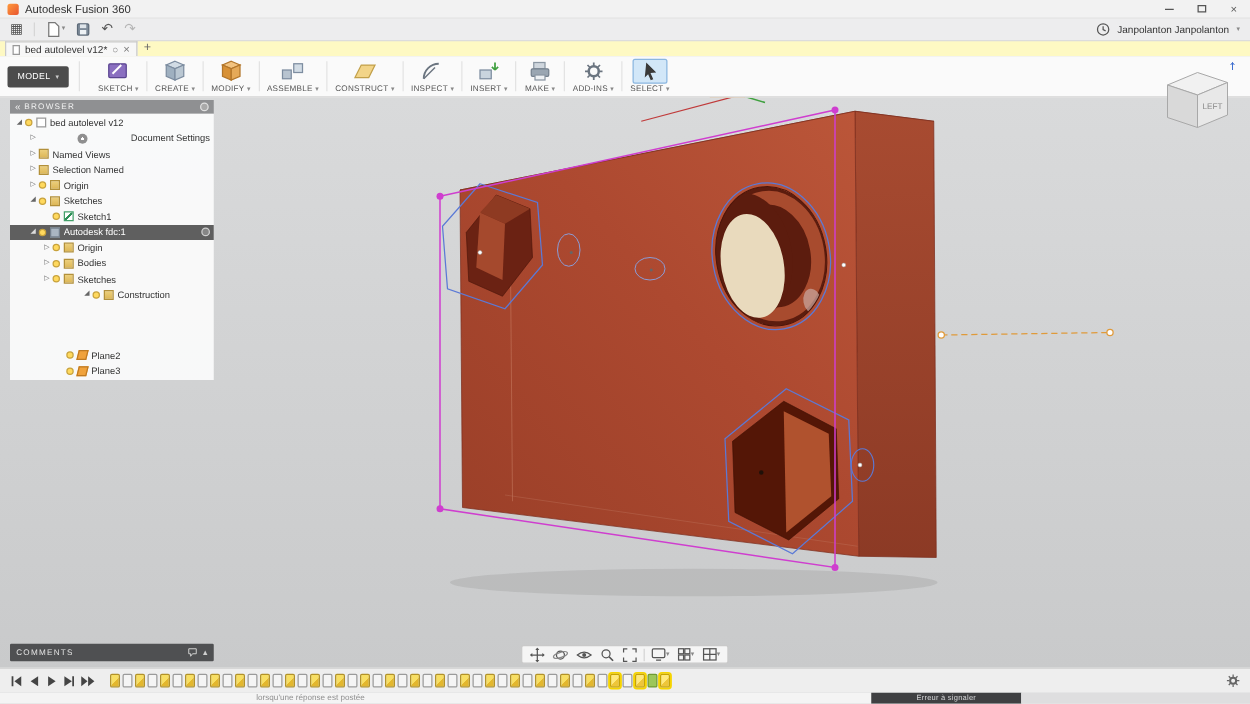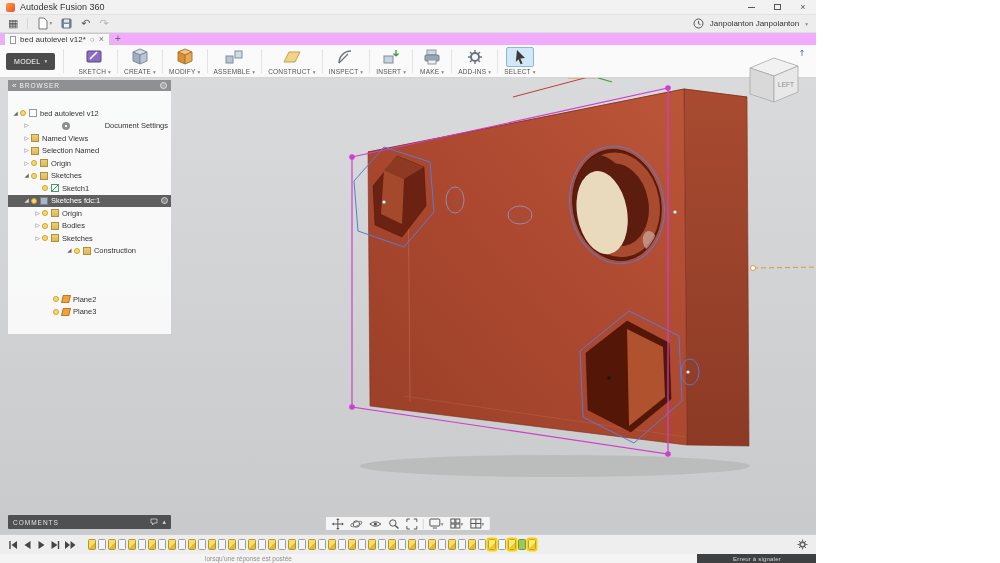--- a/index.html
+++ b/index.html
@@ -1,36 +1,36 @@
 <!DOCTYPE html>
 <html><head>
 <meta charset="utf-8">
 <style>
 *{box-sizing:border-box;margin:0;padding:0}
 body{margin:0;background:#fff}
-#app{position:relative;width:816px;height:563px;overflow:hidden;font-family:"Liberation Sans",sans-serif;background:#d4d5d6}
+#app{position:relative;width:1000px;height:563px;overflow:hidden;font-family:"Liberation Sans",sans-serif;background:#d4d5d6}
 
 
 #titlebar{position:absolute;top:0;left:0;right:0;height:15px;background:#f2f2f2;border-bottom:1px solid #e2e2e2;display:flex;align-items:center;padding-left:6px;font-size:9px;color:#333;z-index:10}
 .logo{width:9px;height:9px;border-radius:2px;background:linear-gradient(135deg,#ff9a3c,#e8542f);margin-right:5px;flex:none}
 .wctrl{margin-left:auto;display:flex;height:100%}
 .wbtn{width:26px;display:flex;align-items:center;justify-content:center;color:#555;font-size:9px}
 .minline{width:7px;height:1px;background:#555}
 .maxbox{width:7px;height:6px;border:1px solid #555}
 
 
 #qat{position:absolute;top:15px;left:0;right:0;height:18px;background:#ededee;border-bottom:1px solid #dcdcdc;display:flex;align-items:center;gap:9px;padding:0 8px;z-index:10}
 .qicon{display:flex;align-items:center;color:#555;font-size:11px;line-height:1}
 .qsep{width:1px;height:11px;background:#d6d6d6}
 .qright{margin-left:auto;display:flex;align-items:center;gap:6px}
 .user{font-size:8px;color:#333}
 .caret{font-size:5.5px;color:#888}
 
 
-#tabbar{position:absolute;top:33px;left:0;right:0;height:12px;background:#f0abfc;display:flex;align-items:flex-end;padding-left:4px;z-index:10}
+#tabbar{position:absolute;top:33px;left:0;right:0;height:12px;background:#fef9c3;display:flex;align-items:flex-end;padding-left:4px;z-index:10}
 .tab{height:12px;background:#f7f7f7;border:1px solid #c9c9c9;border-bottom:none;display:flex;align-items:center;gap:4px;padding:0 5px;font-size:8px;color:#333}
 .tabdoc{width:6px;height:8px;background:#fff;border:1px solid #999;flex:none}
 .tabsync{font-size:8px;color:#888;line-height:1}
 .tabclose{font-size:9px;color:#777;line-height:1}
 .newtab{width:16px;text-align:center;color:#666;font-size:10px;line-height:12px}
 
 
 #ribbon{position:absolute;top:45px;left:0;right:0;height:33px;background:#fafafa;border-bottom:1px solid #d5d5d5;display:flex;align-items:center;padding:0 6px;gap:8px;z-index:10}
 #model-btn{background:#4c4c4c;color:#fff;font-size:7px;letter-spacing:.3px;padding:5px 8px;border-radius:2px;display:flex;align-items:center;gap:4px;flex:none}
 #model-btn .caret{color:#ccc}
@@ -46,21 +46,21 @@
 #scene{position:absolute;top:0;left:0}
 
 
 #viewcube{position:absolute;top:48px;right:6px;z-index:12}
 
 
 #browser{position:absolute;top:2px;left:8px;width:163px;z-index:8}
 .phead{height:11px;background:#8f9092;color:#f2f2f2;font-size:6.5px;letter-spacing:1px;display:flex;align-items:center;padding:0 4px}
 .ph-collapse{margin-right:3px;font-size:8px;line-height:1;letter-spacing:0}
 .ph-circle{margin-left:auto;width:7px;height:7px;border-radius:50%;border:1px solid #e0e0e0;background:#a9a9a9}
-#browser-tree{background:rgba(255,255,255,.85);padding:16px 0}
+#browser-tree{background:rgba(255,255,255,.85);padding:1px 0}
 .trow{display:flex;align-items:center;height:12.5px;font-size:7.5px;color:#333;padding-right:3px}
 .trow.sel{background:#5f5f5f;color:#fff}
 .arrow{width:9px;font-size:5.5px;color:#666;text-align:center;flex:none;line-height:1}
 .trow.sel .arrow{color:#ddd}
 .bulb{width:6px;height:6px;border-radius:50%;background:#ffd95e;border:1px solid #c8a23c;margin-right:3px;flex:none}
 .ico{width:8px;height:8px;margin-right:3px;flex:none}
 .ico.doc{background:#fff;border:1px solid #999}
 .ico.gear{border-radius:50%;background:radial-gradient(circle,#fff 0 20%,#8f8f8f 21%)}
 .ico.folder{background:linear-gradient(#eccf7c,#ddb757);border:1px solid #b2903a}
 .ico.sketch{background:#fff;border:1px solid #44a06a;background-image:linear-gradient(135deg,transparent 42%,#2f9058 42%,#2f9058 58%,transparent 58%)}
@@ -437,21 +437,21 @@
           <div class="trow" style="padding-left: 25px;">
             <span class="arrow"></span>
             <span class="bulb"></span>
             <span class="ico sketch"></span>
             <span class="tlabel">Sketch1</span>
           </div>
           <div class="trow sel" style="padding-left: 14px;">
             <span class="arrow">◢</span>
             <span class="bulb"></span>
             <span class="ico component"></span>
-            <span class="tlabel">Sketches fdc:1</span>
+            <span class="tlabel">Autodesk fdc:1</span>
             <span class="activate"></span>
           </div>
           <div class="trow" style="padding-left: 25px;">
             <span class="arrow">▷</span>
             <span class="bulb"></span>
             <span class="ico folder"></span>
             <span class="tlabel">Origin</span>
           </div>
           <div class="trow" style="padding-left: 25px;">
             <span class="arrow">▷</span>

